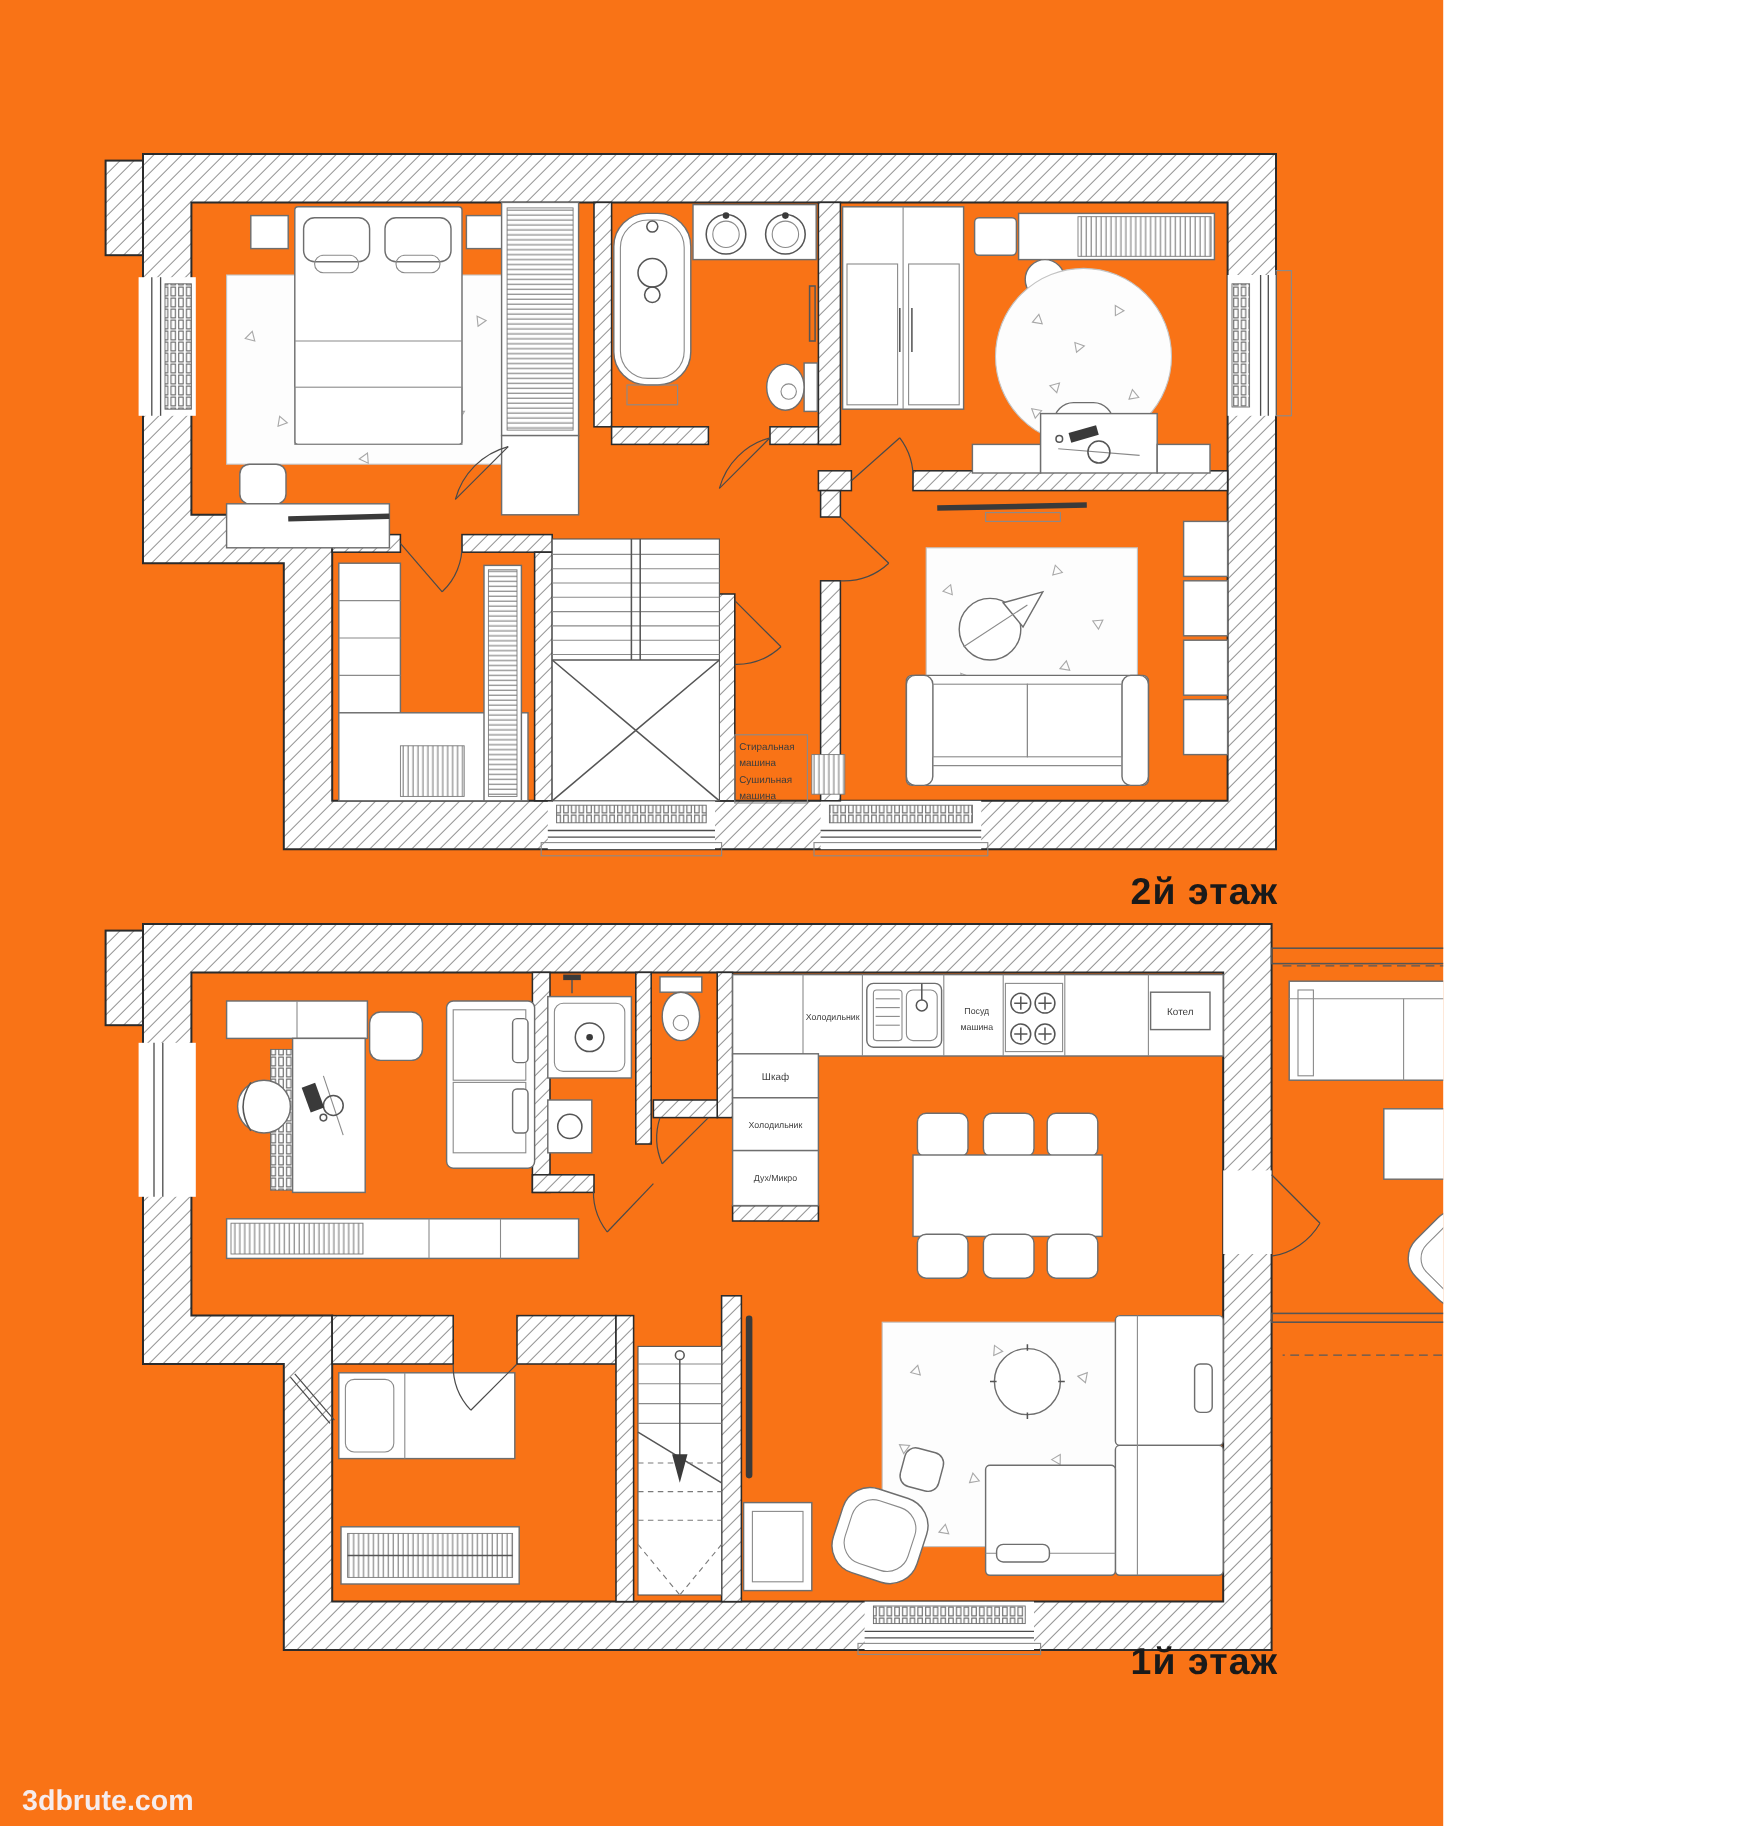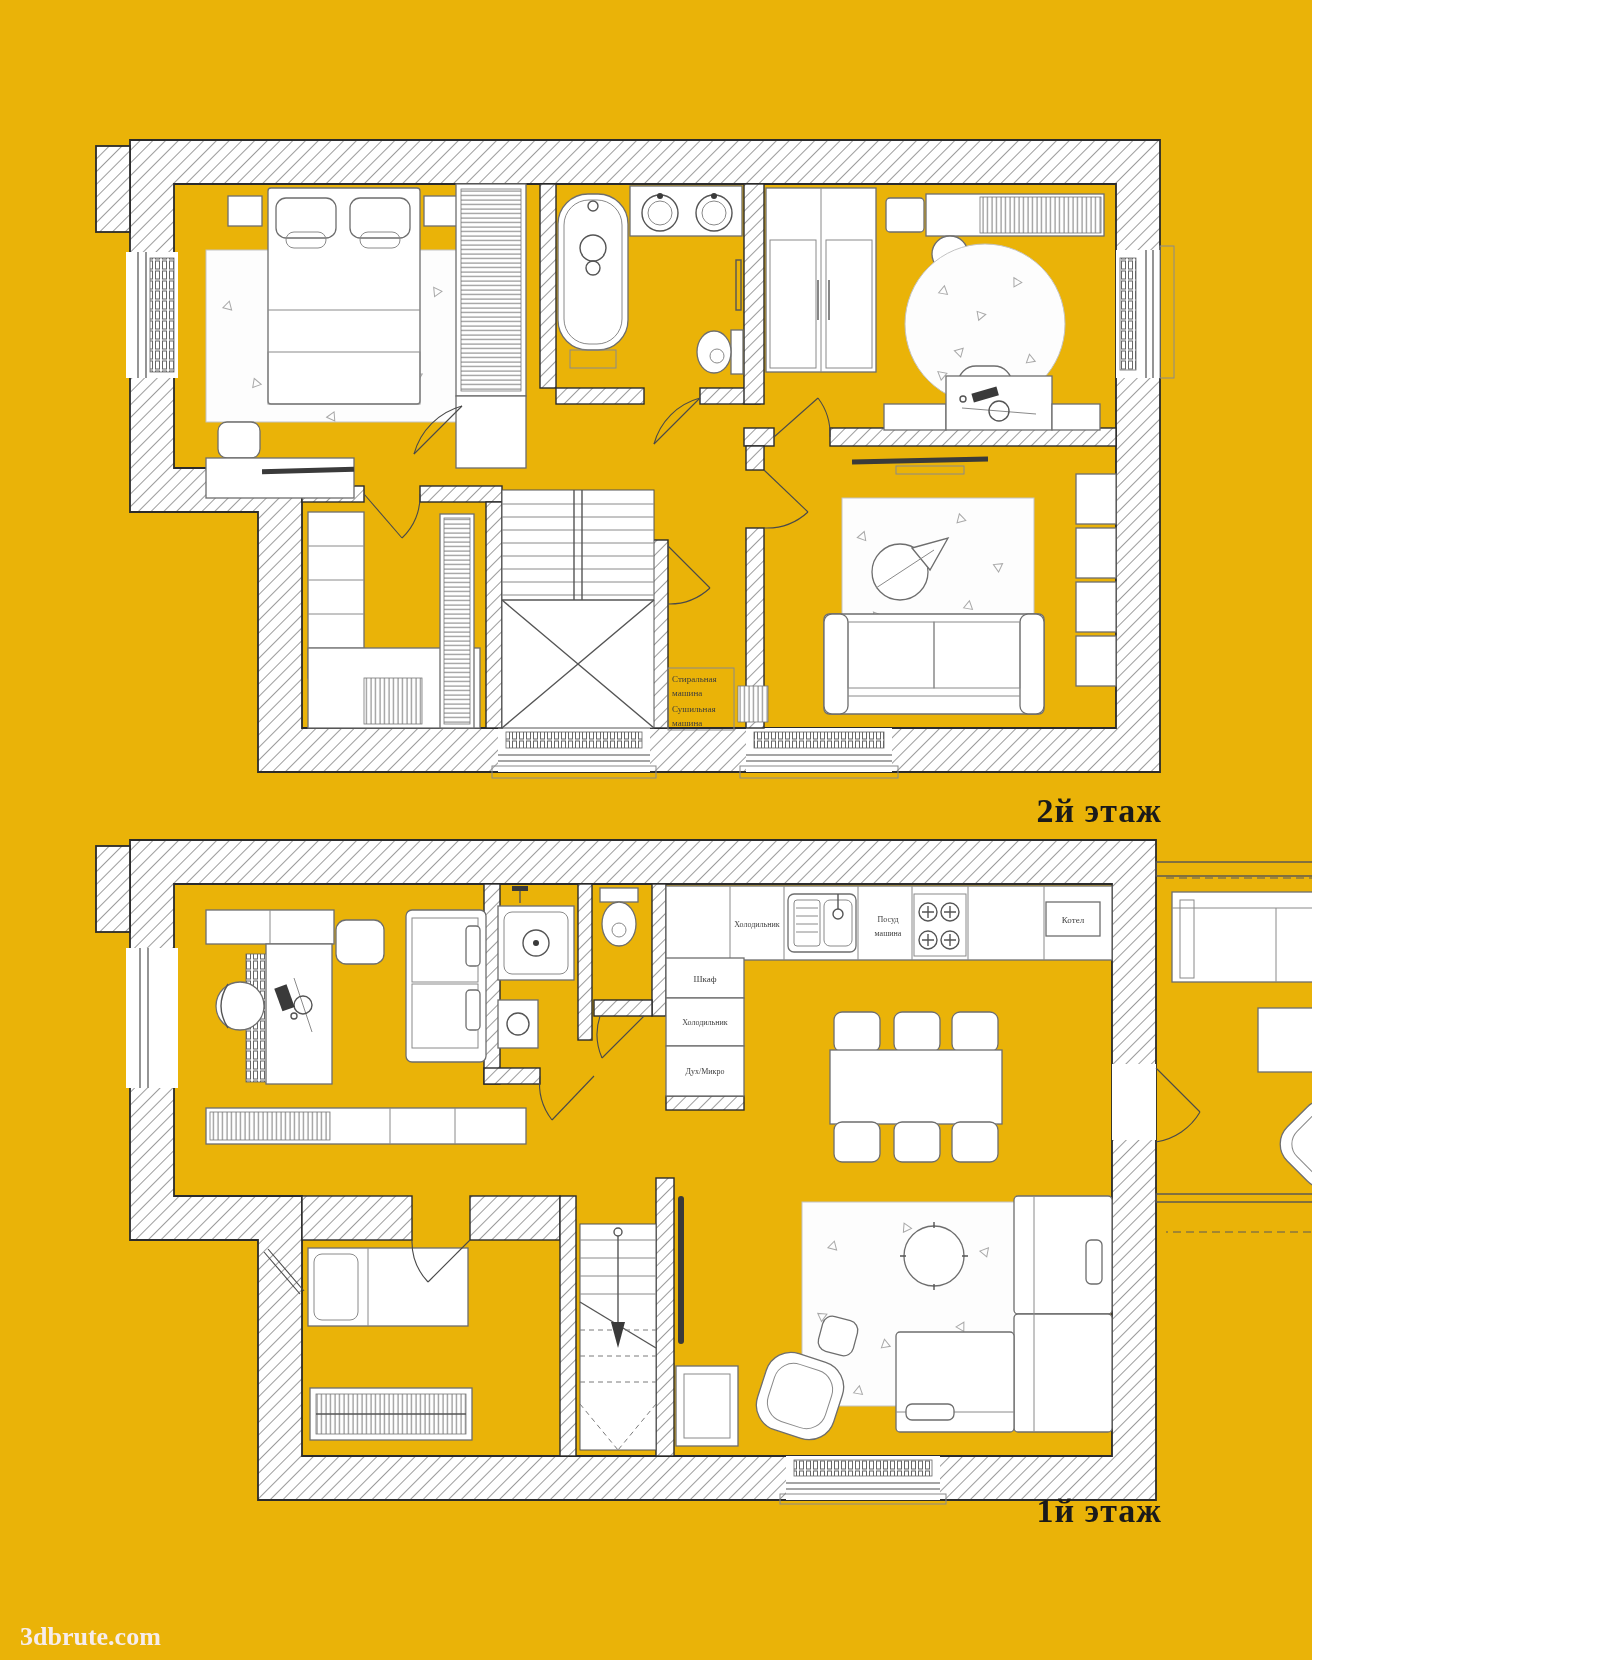--- a/index.html
+++ b/index.html
@@ -1,17 +1,17 @@
 <!DOCTYPE html>
 <html><head>
 <meta charset="utf-8">
 <style>
   html,body{margin:0;padding:0;background:#fff;}
-  .canvas{position:relative;width:1312px;height:1660px;background:#eab308;overflow:hidden;
-          font-family:Liberation Serif, serif;}
+  .canvas{position:relative;width:1312px;height:1660px;background:#f97316;overflow:hidden;
+          font-family:Liberation Sans, sans-serif;}
   svg{position:absolute;left:0;top:0;}
   .w  {fill:url(#hatch); stroke:#2b2b2b; stroke-width:1.8;}
   .wi {fill:url(#hatch); stroke:#2b2b2b; stroke-width:1.4;}
   .f  {fill:#fff; stroke:#6e6e6e; stroke-width:1.3;}
   .t  {fill:none; stroke:#8a8a8a; stroke-width:1;}
   .t2 {fill:none; stroke:#555; stroke-width:1.4;}
   .d  {fill:none; stroke:#4a4a4a; stroke-width:1.1;}
   .dk {fill:#3a3a3a; stroke:none;}
   .wh {fill:#fff; stroke:none;}
   .gl {fill:none; stroke:#4d4d4d; stroke-width:1.2;}

